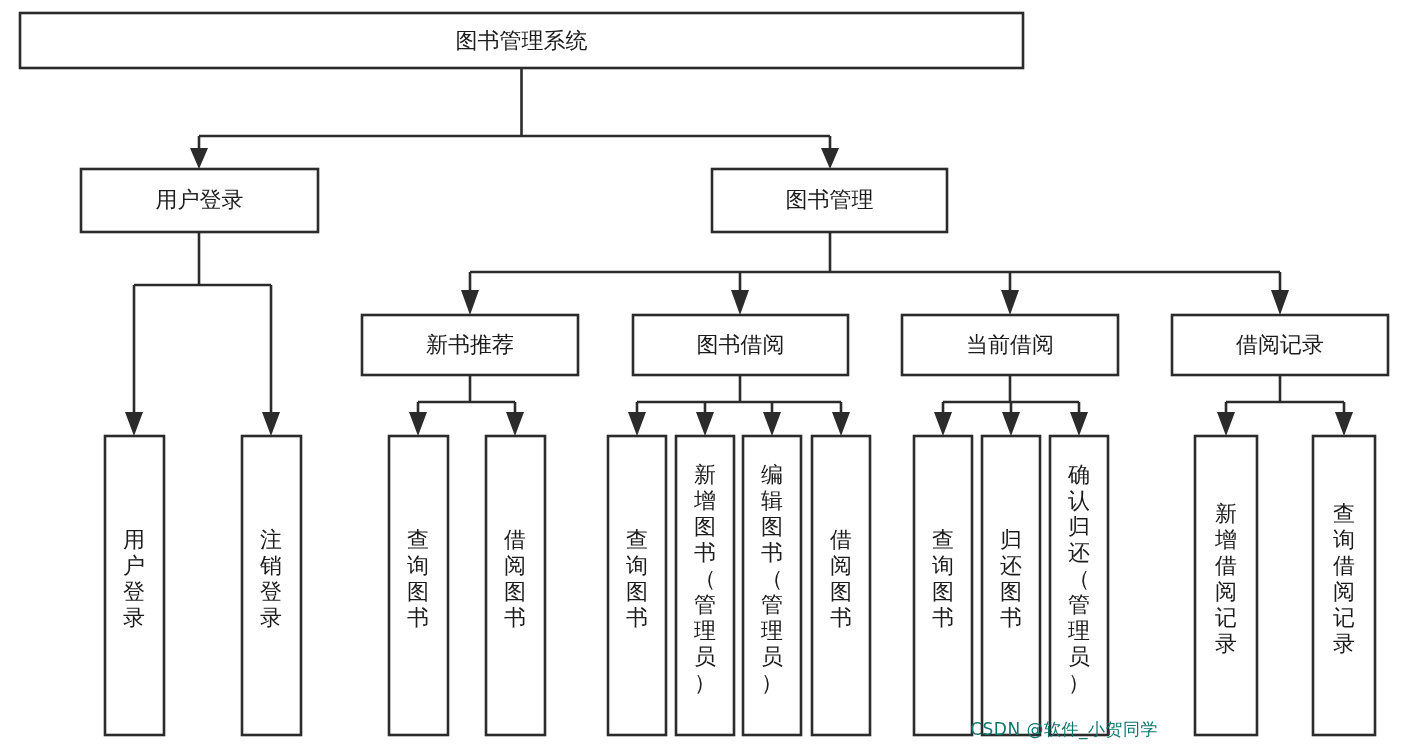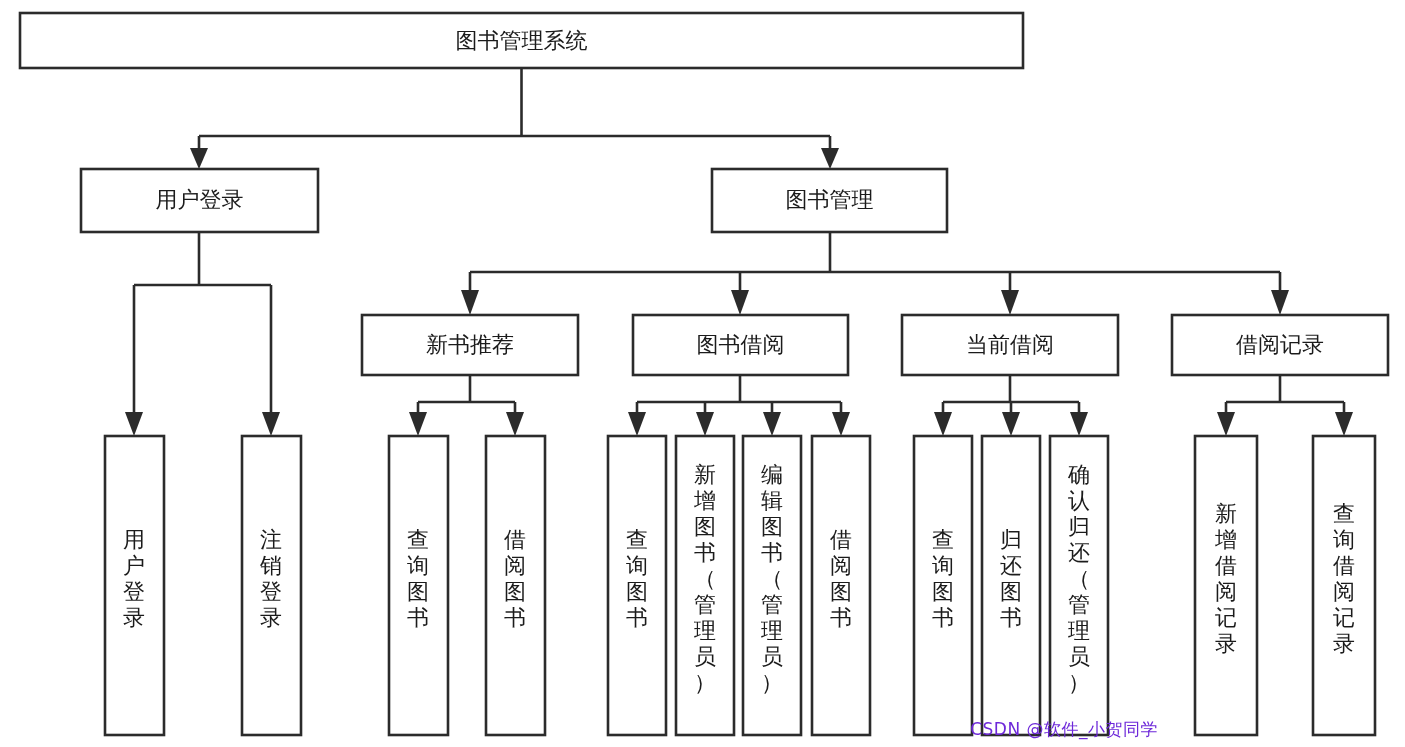--- a/index.html
+++ b/index.html
@@ -52,21 +52,21 @@
   .arrow-head {
     fill: #2b2b2b;
     stroke: none;
   }
   .watermark {
     position: absolute;
     right: 16px;
     bottom: 6px;
     font-family: "DejaVu Sans", "Liberation Sans", sans-serif;
     font-size: 17px;
-    color: #6d28d9;
+    color: #0f766e;
     white-space: nowrap;
     letter-spacing: 0.5px;
     user-select: none;
   }
 </style>
 </head>
 <body>
 
 <div id="diagram-root">
   <svg id="flow" viewBox="0 0 1405 747" xmlns="http://www.w3.org/2000/svg">

